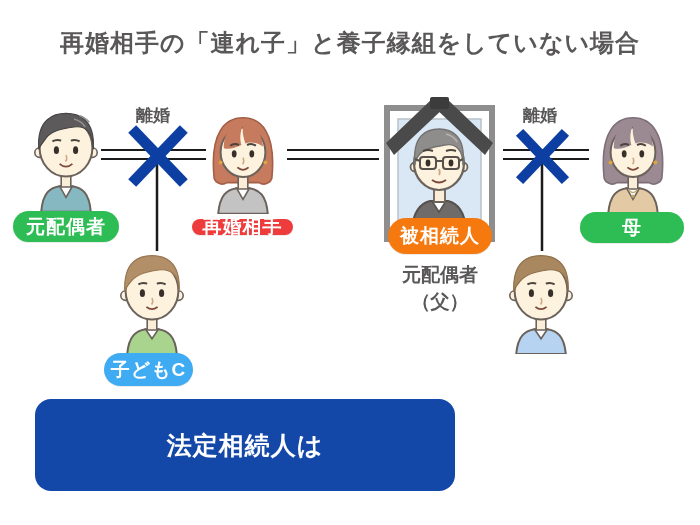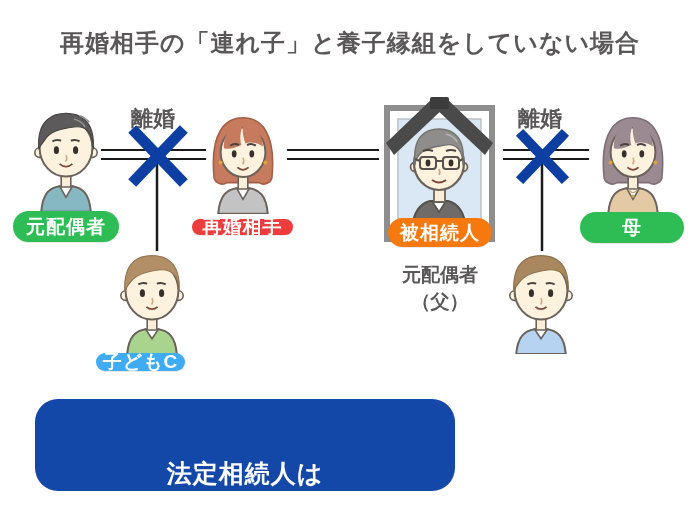--- a/index.html
+++ b/index.html
@@ -17,30 +17,30 @@
     position:absolute;display:flex;align-items:center;justify-content:center;
     color:#fff;font-weight:700;font-size:19px;border-radius:18px;letter-spacing:1px;
     box-shadow:0 1px 0 rgba(0,0,0,0.08);
   }
   .pill.green{background:#2ebd54;}
   .pill.red{background:#ee3b3b;}
   .pill.orange{background:#f5790f;}
   .pill.blue{background:#3fabf2;}
   .divorce-label{
     position:absolute;width:66px;text-align:center;
-    font-size:22px;font-weight:700;color:#595757;
+    font-size:17px;font-weight:700;color:#595757;
   }
   .deceased-note{
     position:absolute;left:378px;top:261px;width:124px;text-align:center;
     font-size:19px;font-weight:600;color:#595757;line-height:27px;
   }
   .conclusion{
     position:absolute;left:35px;top:399px;width:420px;height:92px;
-    background:#1348a8;border-radius:23px;
-    display:flex;flex-direction:column;align-items:center;justify-content:flex-end;
+    background:#1348a8;border-radius:16px;
+    display:flex;flex-direction:column;align-items:center;justify-content:center;
     color:#ffffff;font-weight:700;font-size:25px;line-height:36px;letter-spacing:1px;
     text-align:center;
   }
 </style>
 </head>
 <body>
 
 <div class="stage">
 
   <h1 class="title">再婚相手の「連れ子」と養子縁組をしていない場合</h1>
@@ -185,23 +185,23 @@
     <path d="M16,52 C14,12 36,7 50,7 C64,7 86,12 84,52 C84,30 72,23 58,25 C42,27 30,31 24,39 C19,45 17,48 16,52 Z" fill="#a9885f" stroke="#8d6f4b" stroke-width="1.5"></path>
     <path d="M33,43 q5,-3 11,-1 M56,42 q6,-2 11,1" stroke="#4a443f" stroke-width="2.5" fill="none"></path>
     <ellipse cx="38" cy="54" rx="3.2" ry="4.8" fill="#362f2a"></ellipse>
     <ellipse cx="62" cy="54" rx="3.2" ry="4.8" fill="#362f2a"></ellipse>
     <path d="M50,60 q2,5 -0.5,8" stroke="#cfa986" stroke-width="2" fill="none"></path>
     <path d="M43,71 q7,6 14,0" stroke="#7c4a3a" stroke-width="2.2" fill="none"></path>
   </svg>
 
   <div class="pill green" style="left:13px;top:211px;width:106px;height:31px;">元配偶者</div>
   <div class="pill red" style="left:192px;top:219px;width:101px;height:16px;">再婚相手</div>
-  <div class="pill orange" style="left:388px;top:218px;width:104px;height:29px;font-family:Liberation Serif, serif;">被相続人</div>
+  <div class="pill orange" style="left:388px;top:218px;width:104px;height:36px;font-family:Liberation Serif, serif;">被相続人</div>
   <div class="pill green" style="left:580px;top:212px;width:104px;height:31px;">母</div>
-  <div class="pill blue" style="left:96px;top:353px;width:89px;height:18px;">子どもC</div>
+  <div class="pill blue" style="left:104px;top:353px;width:89px;height:33px;">子どもC</div>
 
   <div class="deceased-note">
     <div>元配偶者</div>
     <div>（父）</div>
   </div>
 
   <div class="conclusion">
     <div>法定相続人は</div>
   </div>
 

